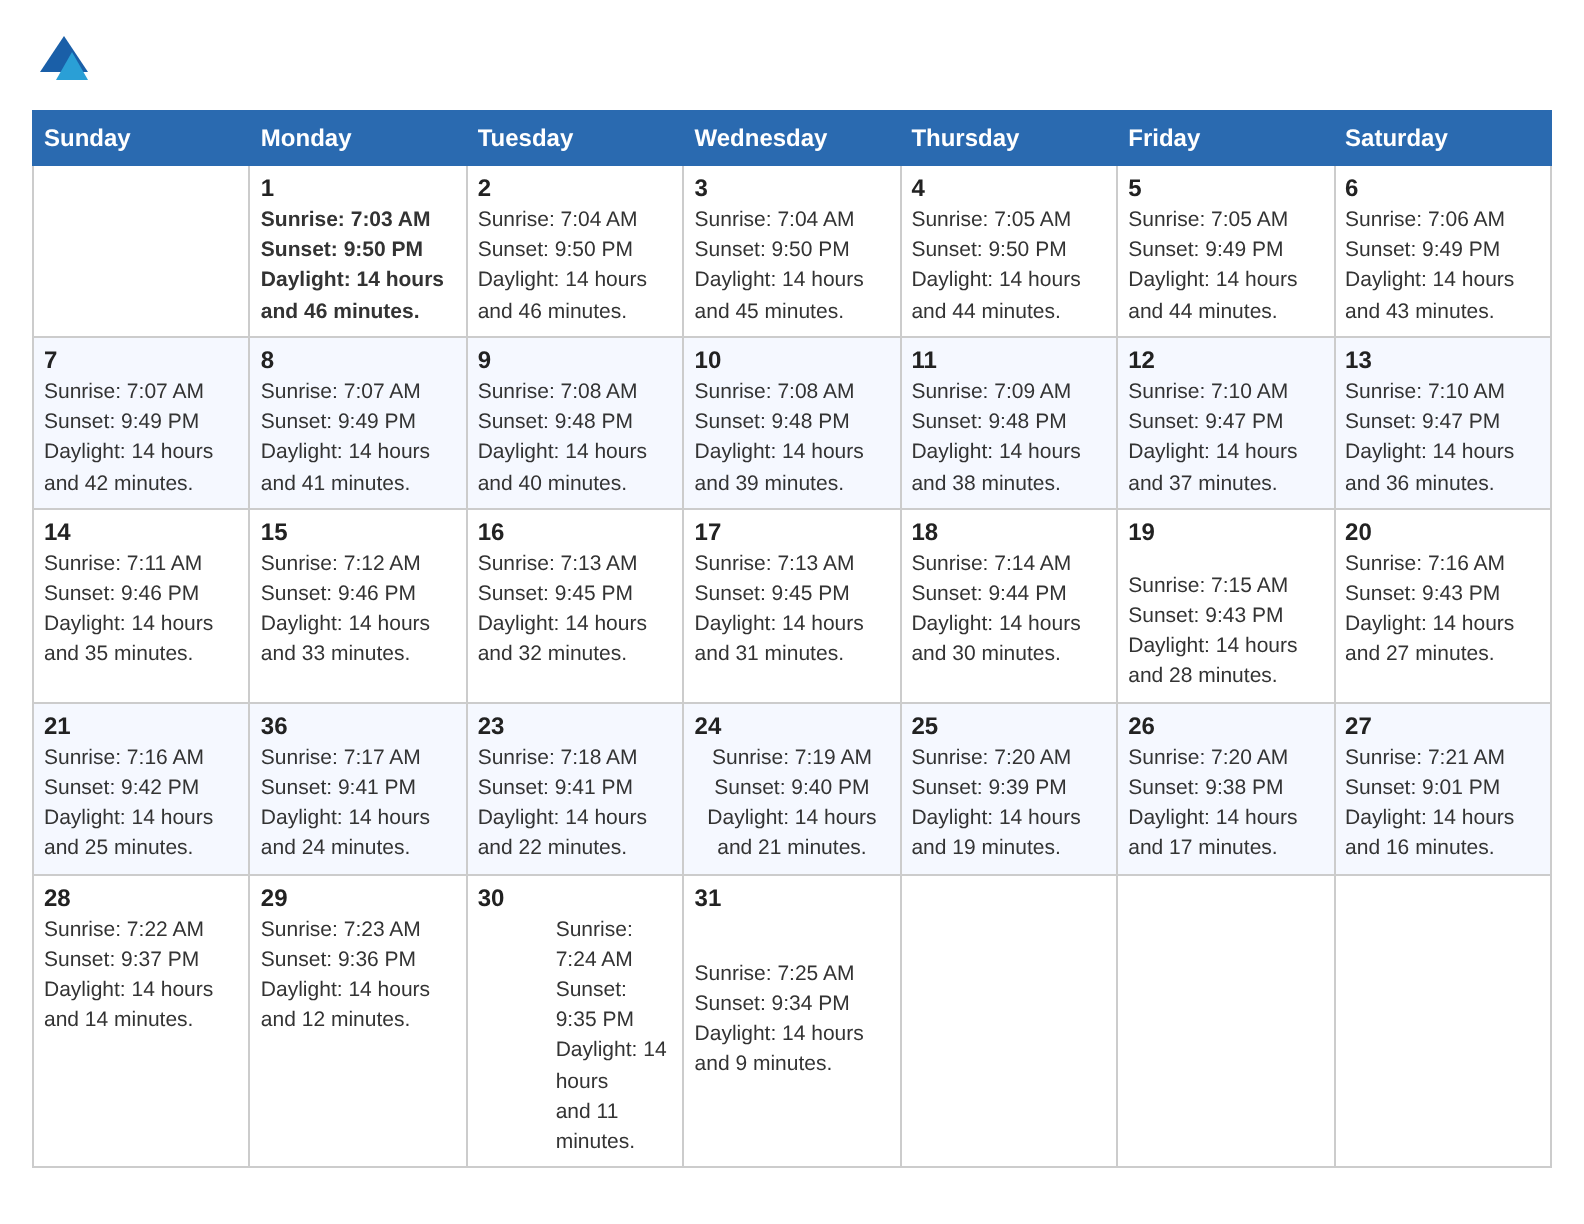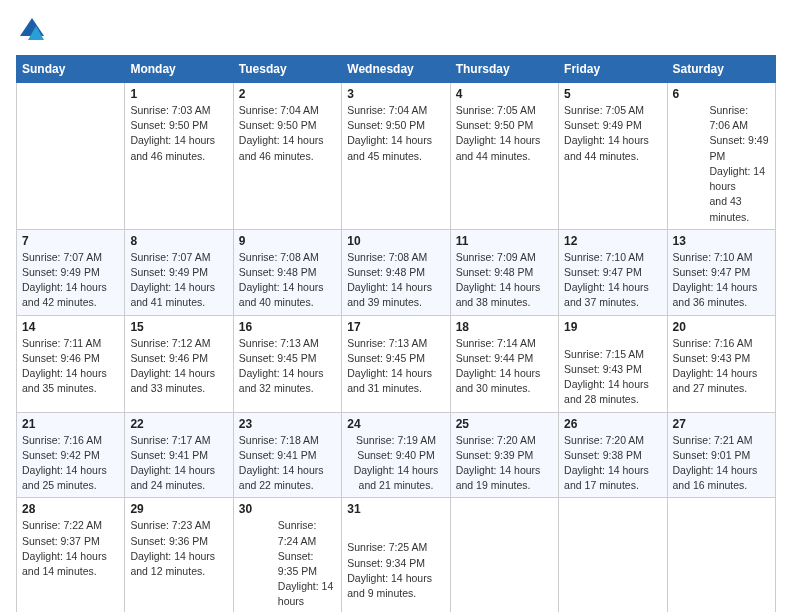--- a/index.html
+++ b/index.html
@@ -121,21 +121,21 @@
         <th>Thursday</th>
         <th>Friday</th>
         <th>Saturday</th>
       </tr>
   </thead>
   <tbody id="calendar-body">
   <tr>
         <td class="empty-cell"></td>
         <td>
           <span class="day-num">1</span>
-          <div class="day-info" style="white-space: pre-line;">Sunrise: 7:03 AM
+          <div class="day-info" style="white-space: pre-line; font-weight: bold;">Sunrise: 7:03 AM
 Sunset: 9:50 PM
 Daylight: 14 hours
 and 46 minutes.</div>
         </td>
         <td>
           <span class="day-num">2</span>
           <div class="day-info" style="white-space: pre-line;">Sunrise: 7:04 AM
 Sunset: 9:50 PM
 Daylight: 14 hours
 and 46 minutes.</div>
@@ -156,21 +156,21 @@
         </td>
         <td>
           <span class="day-num">5</span>
           <div class="day-info" style="white-space: pre-line;">Sunrise: 7:05 AM
 Sunset: 9:49 PM
 Daylight: 14 hours
 and 44 minutes.</div>
         </td>
         <td>
           <span class="day-num">6</span>
-          <div class="day-info" style="white-space: pre-line; margin-left: 37px;">Sunrise: 7:06 AM
+          <div class="day-info" style="white-space: pre-line;">Sunrise: 7:06 AM
 Sunset: 9:49 PM
 Daylight: 14 hours
 and 43 minutes.</div>
         </td>
       </tr>
       <tr>
         <td>
           <span class="day-num">7</span>
           <div class="day-info" style="white-space: pre-line;">Sunrise: 7:07 AM
 Sunset: 9:49 PM
@@ -273,21 +273,21 @@
       </tr>
       <tr>
         <td>
           <span class="day-num">21</span>
           <div class="day-info" style="white-space: pre-line;">Sunrise: 7:16 AM
 Sunset: 9:42 PM
 Daylight: 14 hours
 and 25 minutes.</div>
         </td>
         <td>
-          <span class="day-num">22</span>
+          <span class="day-num">36</span>
           <div class="day-info" style="white-space: pre-line;">Sunrise: 7:17 AM
 Sunset: 9:41 PM
 Daylight: 14 hours
 and 24 minutes.</div>
         </td>
         <td>
           <span class="day-num">23</span>
           <div class="day-info" style="white-space: pre-line;">Sunrise: 7:18 AM
 Sunset: 9:41 PM
 Daylight: 14 hours

